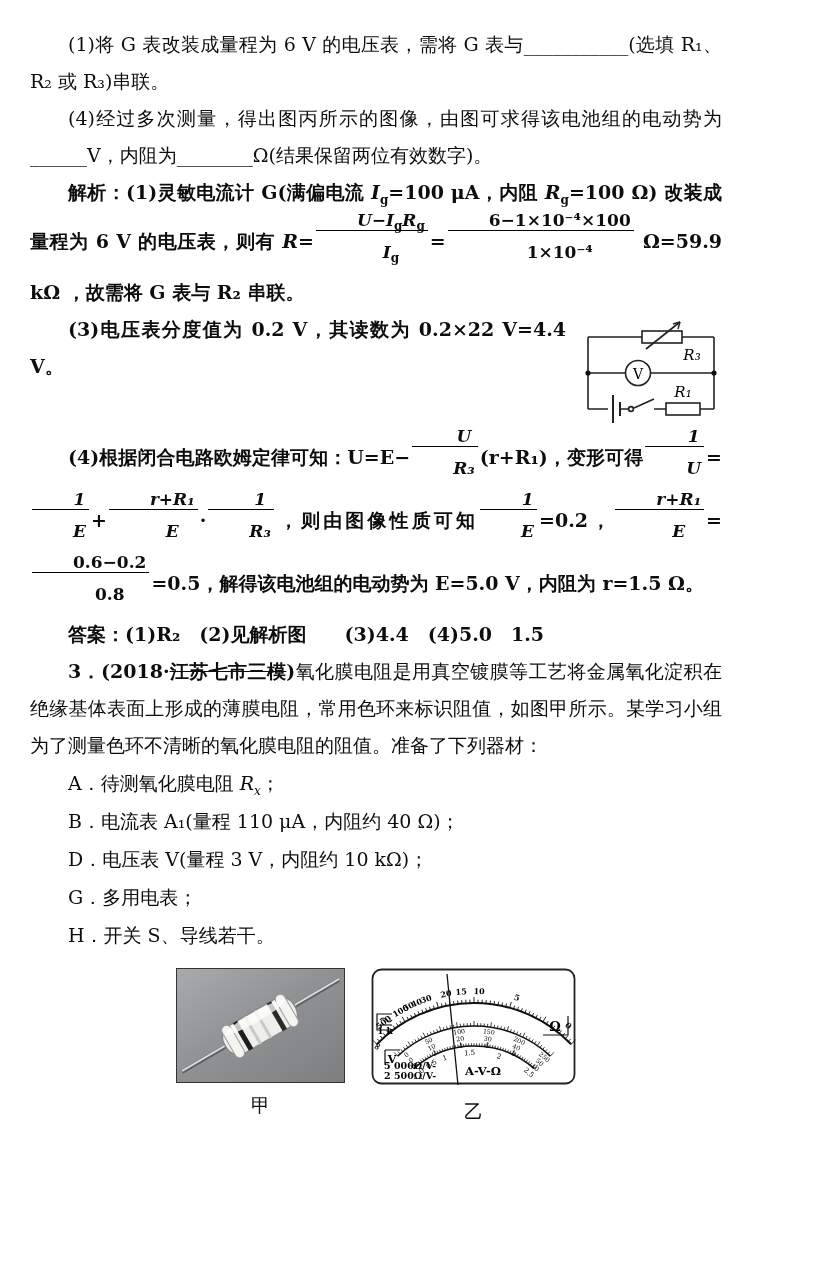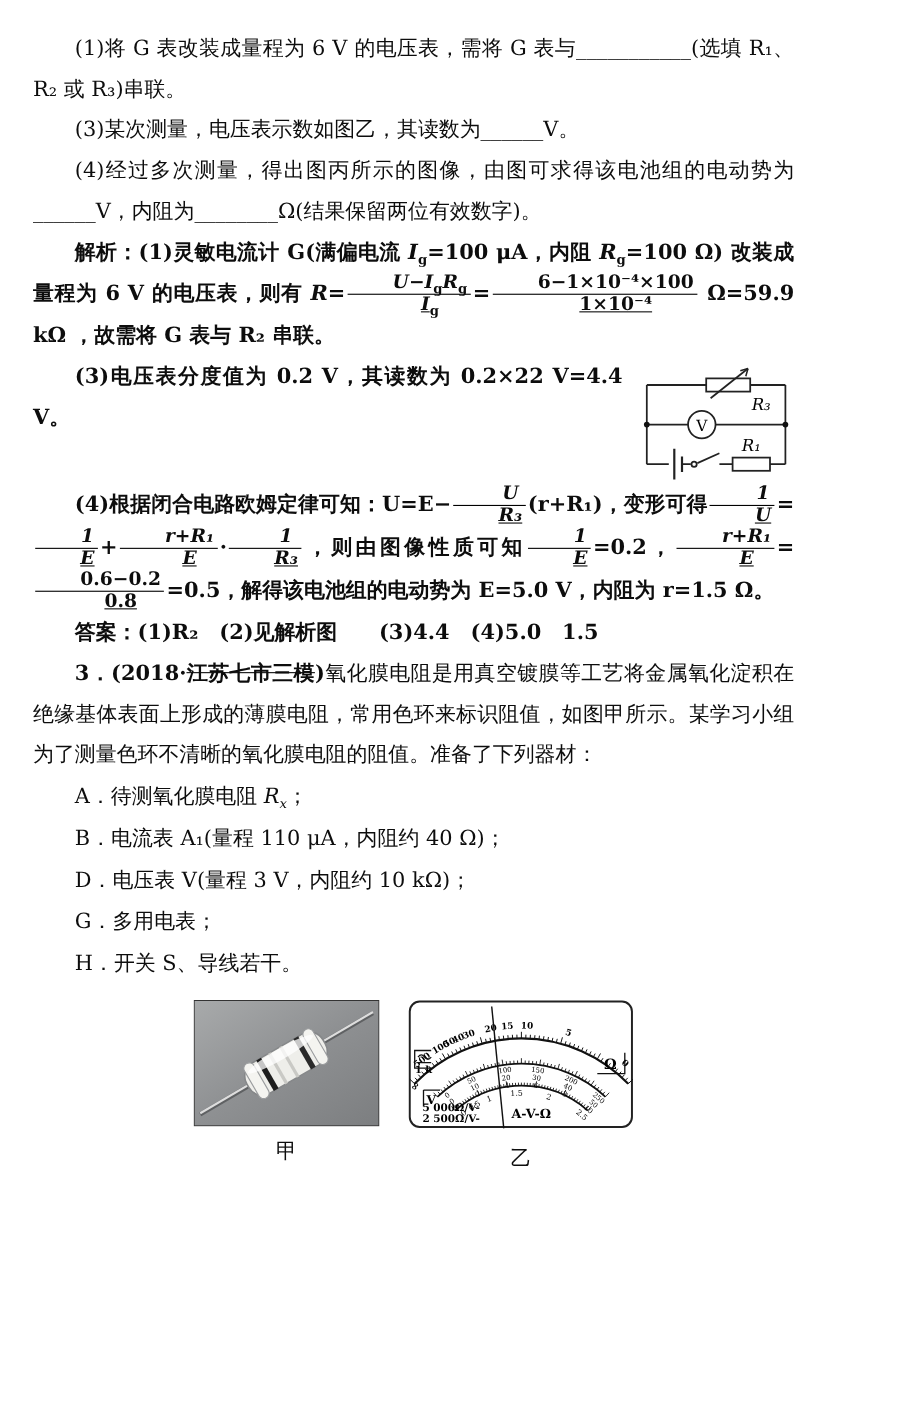--- a/index.html
+++ b/index.html
@@ -10,38 +10,37 @@
   p.list{line-height:38px;}
   .ind{text-indent:2em;}
   .sol{font-weight:bold;}
   b{font-weight:bold;}
   sub{font-size:12px;line-height:0;}
   .it{font-style:italic;}
   .strike{text-decoration:line-through;}
   .frac{display:inline-block;vertical-align:middle;text-align:center;
         line-height:1.12;font-size:17px;margin:0 2px;font-weight:inherit;}
   .frac .fn{display:block;border-bottom:1.6px solid #000;padding:0 3px;}
-  .frac .fd{display:block;padding:0 3px;text-decoration:underline;}
+  .frac .fd{display:block;padding:12px 3px;}
   .solwrap{overflow:visible;}
   .float-circuit{float:right;width:142px;height:112px;margin:4px 0 0 14px;}
   .clear{clear:both;}
   .figrow{display:flex;justify-content:center;gap:26px;margin-top:14px;}
   .figcol{display:flex;flex-direction:column;align-items:center;}
   .figcap{font-size:19px;margin-top:10px;}
   svg text{font-family:"DejaVu Serif","Liberation Serif",serif;}
 </style>
 </head>
 <body>
 
 <div class="page">
 
   <p class="line ind"><span>(1)将 G 表改装成量程为 6 V 的电压表，需将 G 表与___________(选填 R₁、R₂ 或 R₃)串联。</span></p>
 
 
-  <p class="line ind"><span>(3)某次测量，电压表示数如图乙，其读数为______V。</span></p>
 
   <p class="line ind"><span>(4)经过多次测量，得出图丙所示的图像，由图可求得该电池组的电动势为______V，内阻为________Ω(结果保留两位有效数字)。</span></p>
 
   <p class="line ind sol"><b>解析：</b><span>(1)灵敏电流计 G(满偏电流 </span><span class="it">I</span><sub>g</sub><span>=100 μA，内阻 </span><span class="it">R</span><sub>g</sub><span>=100 Ω) 改装成量程为 6 V 的电压表，则有 </span><span class="it">R=</span><span class="frac"><span class="fn"><span class="it">U−I</span><sub>g</sub><span class="it">R</span><sub>g</sub></span><span class="fd"><span class="it">I</span><sub>g</sub></span></span><span>=</span><span class="frac"><span class="fn">6−1×10⁻⁴×100</span><span class="fd">1×10⁻⁴</span></span><span> Ω=59.9 kΩ ，故需将 G 表与 R₂ 串联。</span></p>
 
   <div class="solwrap">
     <svg class="float-circuit" viewBox="0 0 142 112">
       <g stroke="#222" stroke-width="1.6" fill="none">
         <path d="M8,22 H62 M102,22 H134 M134,22 V94 M8,22 V94 M8,58 H134 M8,94 H28"></path>
         <rect x="62" y="16" width="40" height="12"></rect>

